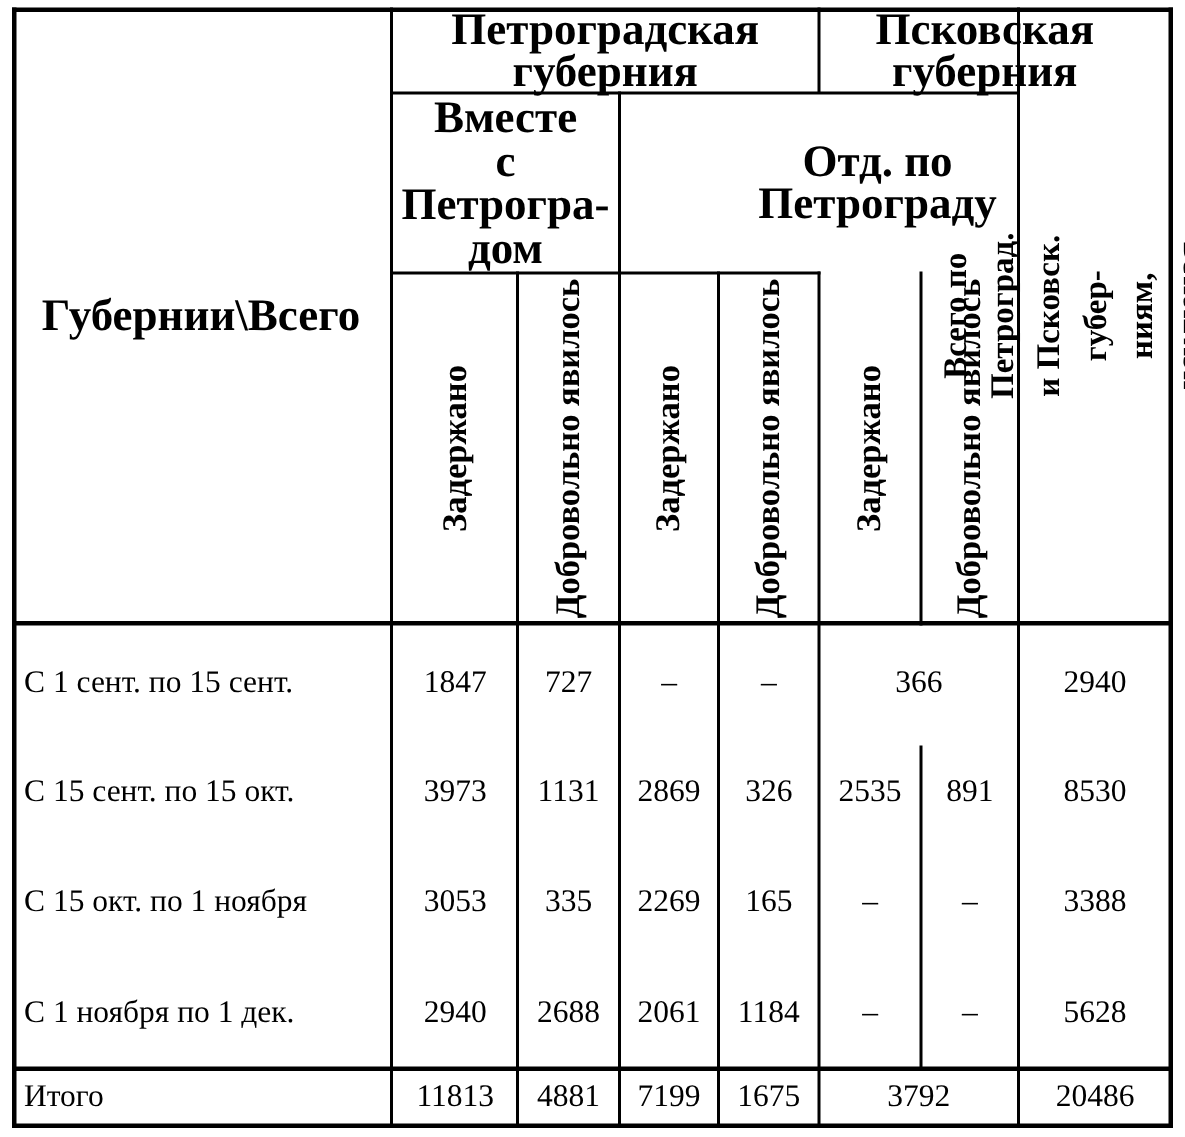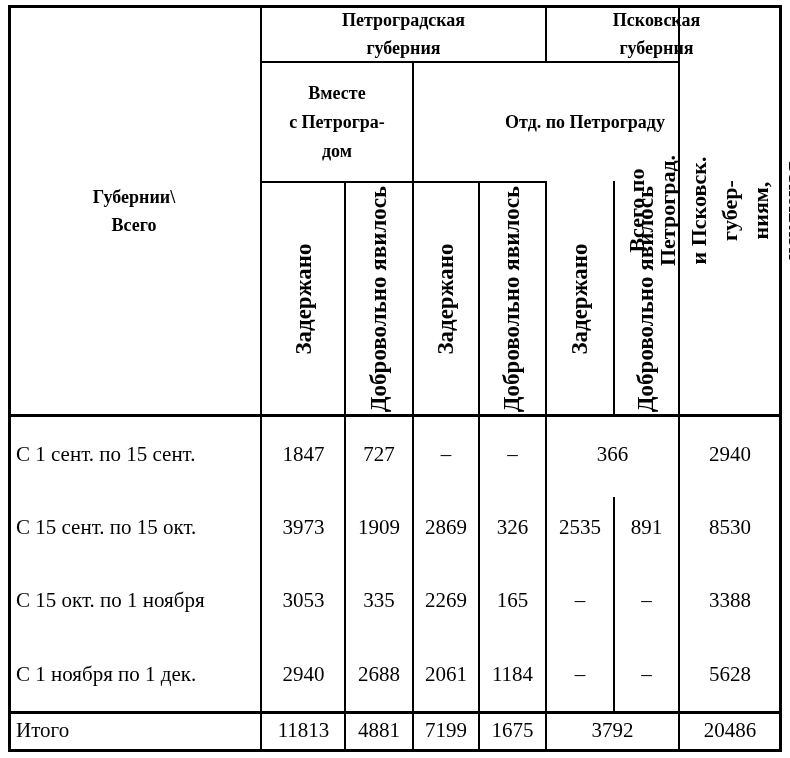--- a/index.html
+++ b/index.html
@@ -23,22 +23,22 @@
   .v-outer-right  { left:779px; top:5px;   width:3px; height:747px; }
   
   .h-top          { left:8px;   top:5px;   width:774px; height:3px; }
   .h-62           { left:260px; top:61px;  width:420px; height:2px; }
   .h-182          { left:260px; top:181px; width:287px; height:2px; }
   .h-415          { left:8px;   top:414px; width:774px; height:3px; }
   .h-712          { left:8px;   top:711px; width:774px; height:3px; }
   .h-bottom       { left:8px;   top:749px; width:774px; height:3px; }
 
   .cellbox { position:absolute; display:flex; align-items:center; justify-content:center; text-align:center; }
-  .hdr { font-weight:bold; font-size:18px; line-height:28px; }
-  .months-hdr   { left:10px;  top:8px;  width:248px; height:406px; flex-direction:column; }
+  .hdr { font-weight:bold; font-size:30px; line-height:28px; }
+  .months-hdr   { left:10px;  top:8px;  width:248px; height:406px; flex-direction:row; }
   .petrograd-hdr{ left:263px; top:7px;  width:281px; height:53px;  flex-direction:column; }
   .pskov-hdr    { left:548px; top:7px;  width:129px; height:53px;  flex-direction:column;padding-left:44px; }
   .vmeste-hdr   { left:263px; top:64px; width:148px; height:116px; flex-direction:column; line-height:29px; }
   .otd-hdr      { left:415px; top:64px; width:262px; height:116px;margin-left:39px; }
 
   .rot { position:absolute; top:417px; margin-top:-236px; height:236px; display:flex; align-items:center; justify-content:center; }
   .rot > span { transform:rotate(-90deg); white-space:nowrap; font-weight:bold; font-size:23px; }
   .rot.p1 { left:263px; width:81px; }
   .rot.p2 { left:346px; width:66px; }
   .rot.p3 { left:414px; width:64px; }
@@ -139,21 +139,21 @@
     <div class="cell c2">727</div>
     <div class="cell c3">–</div>
     <div class="cell c4">–</div>
     <div class="cell c56">366</div>
     <div class="cell c7">2940</div>
   </div>
 
   <div class="drow r1">
     <div class="cell lbl">С 15 сент. по 15 окт.</div>
     <div class="cell c1">3973</div>
-    <div class="cell c2">1909</div>
+    <div class="cell c2">1131</div>
     <div class="cell c3">2869</div>
     <div class="cell c4">326</div>
     <div class="cell c5">2535</div>
     <div class="cell c6">891</div>
     <div class="cell c7">8530</div>
   </div>
 
   <div class="drow r2">
     <div class="cell lbl">С 15 окт. по 1 ноября</div>
     <div class="cell c1">3053</div>

